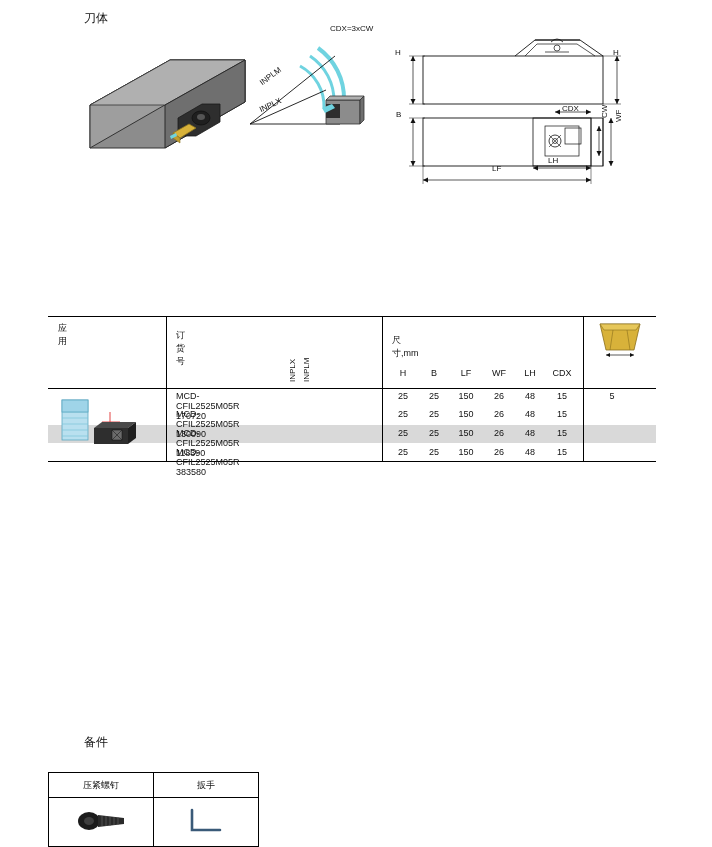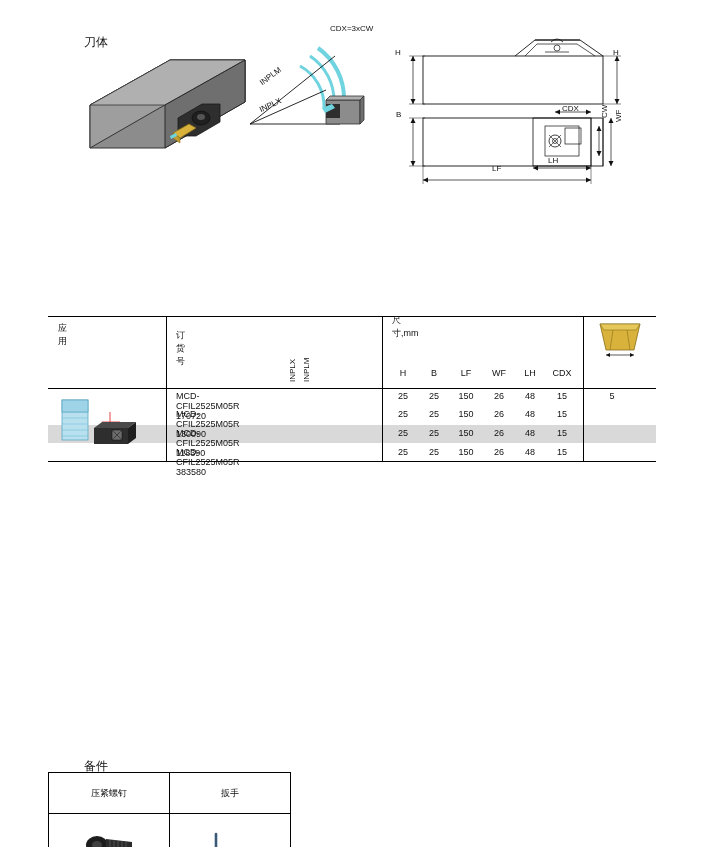--- a/index.html
+++ b/index.html
@@ -14,21 +14,20 @@
     font-family: "Liberation Sans", sans-serif;
     color: #1a1a1a;
     overflow: hidden;
   }
   .abs { position: absolute; }
 
   
   .section-title {
     font-size: 12px;
     color: #111;
-    margin-top: 24px;
   }
   #title-tool-body { left: 84px; top: 10px; }
   #title-spare { left: 84px; top: 734px; }
 
   
   #illus-area {
     left: 0; top: 0; width: 712px; height: 200px;
   }
 
   .lbl {
@@ -114,21 +113,21 @@
     position: absolute;
     left: 48px;
     top: 772px;
     border-collapse: collapse;
     font-size: 9px;
   }
   #spare-table td {
     border: 1px solid #000;
     text-align: center;
     vertical-align: middle;
-    padding: 12px;
+    padding: 4px;
     color: #111;
   }
   #spare-table td.hdr { height: 16px; font-size: 9px; }
   #spare-table td.img { height: 40px; }
   #spare-table td.code { height: 16px; font-size: 8px; }
   .sp-col1 { width: 96px; }
   .sp-col2 { width: 96px; }
 
   
   #app-pic { left: 58px; top: 398px; width: 100px; height: 56px; }
@@ -265,21 +264,21 @@
   <div class="tbl-top-line"></div>
   <div class="tbl-hdr-line"></div>
   <div class="tbl-bot-line"></div>
 
   <div class="vline" style="left:166px; top:316px; height:146px;"></div>
   <div class="vline" style="left:382px; top:316px; height:146px;"></div>
   <div class="vline" style="left:583px; top:316px; height:146px;"></div>
 
   <div class="hdr-label" style="left:58px; top:322px;">应用</div>
   <div class="hdr-label" style="left:176px; top:322px;margin-top:7px;">订货号</div>
-  <div class="hdr-label" style="left:392px; top:314px;">尺寸,mm</div>
+  <div class="hdr-label" style="left:392px; top:334px;">尺寸,mm</div>
 
   <div class="rot-hdr" style="left:288px; top:382px;">INPLX</div>
   <div class="rot-hdr" style="left:302px; top:382px;">INPLM</div>
 
   <div class="dim-hdr" style="left:388px; top:368px;">H</div>
   <div class="dim-hdr" style="left:419px; top:368px;">B</div>
   <div class="dim-hdr" style="left:451px; top:368px;">LF</div>
   <div class="dim-hdr" style="left:484px; top:368px;">WF</div>
   <div class="dim-hdr" style="left:515px; top:368px;">LH</div>
   <div class="dim-hdr" style="left:547px; top:368px;">CDX</div>

